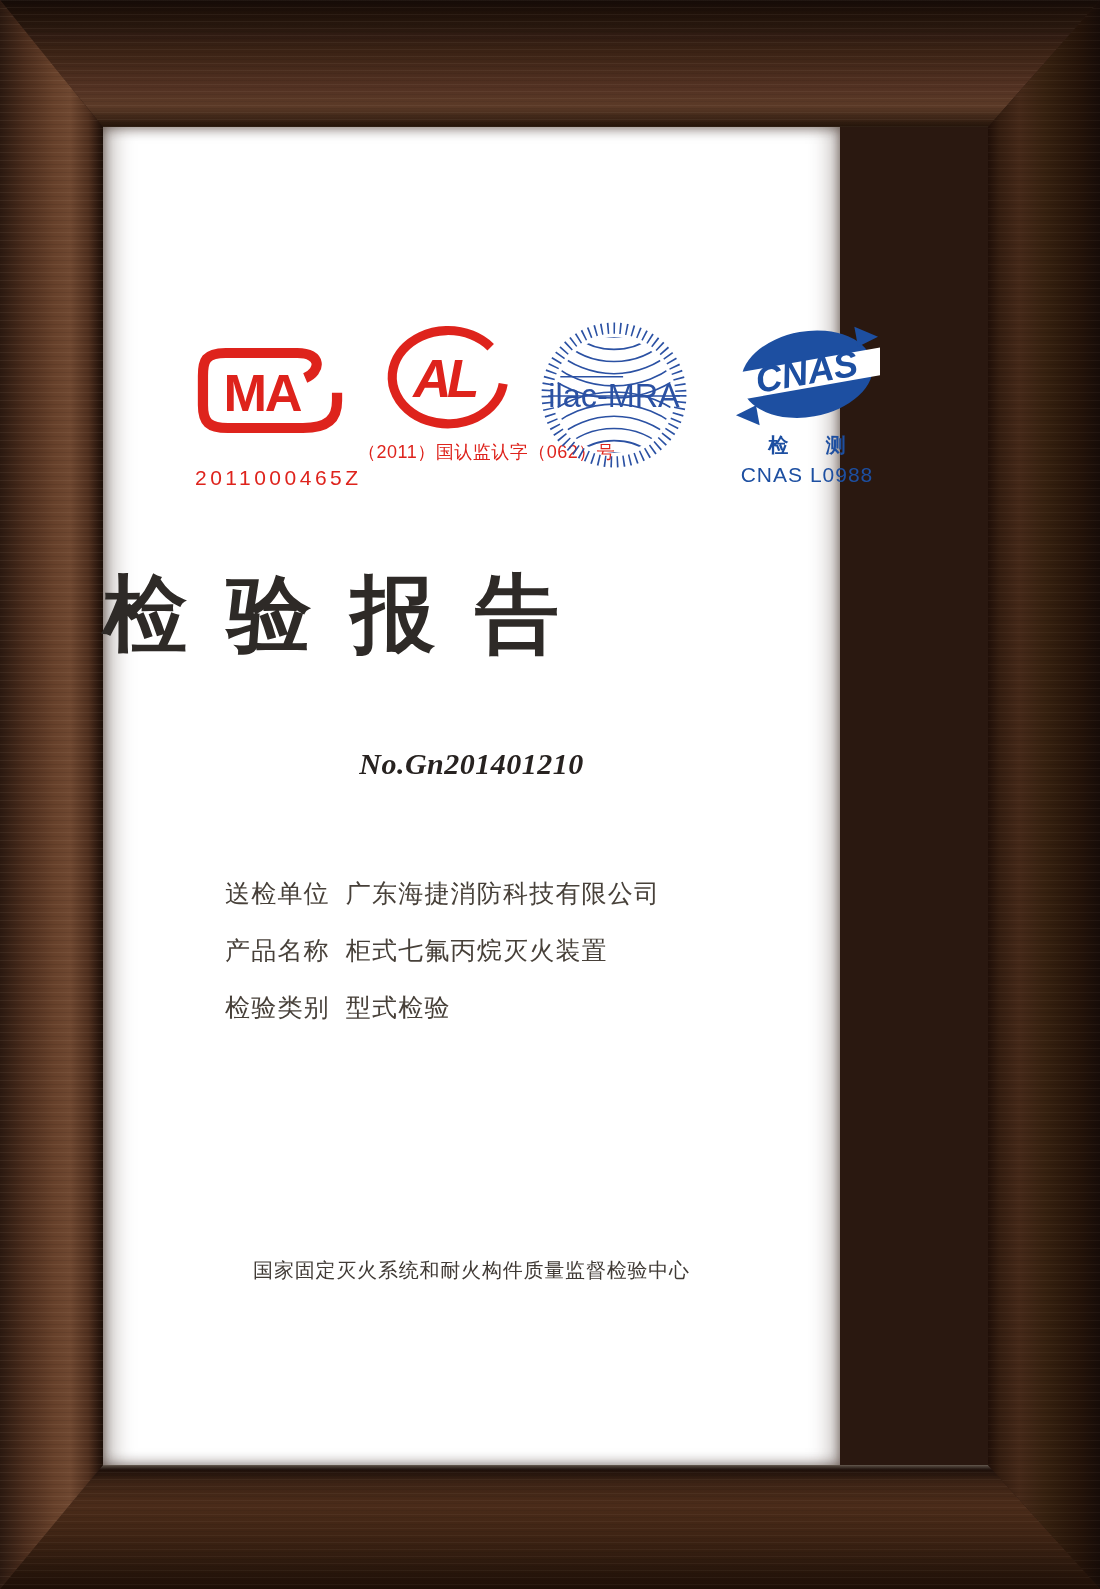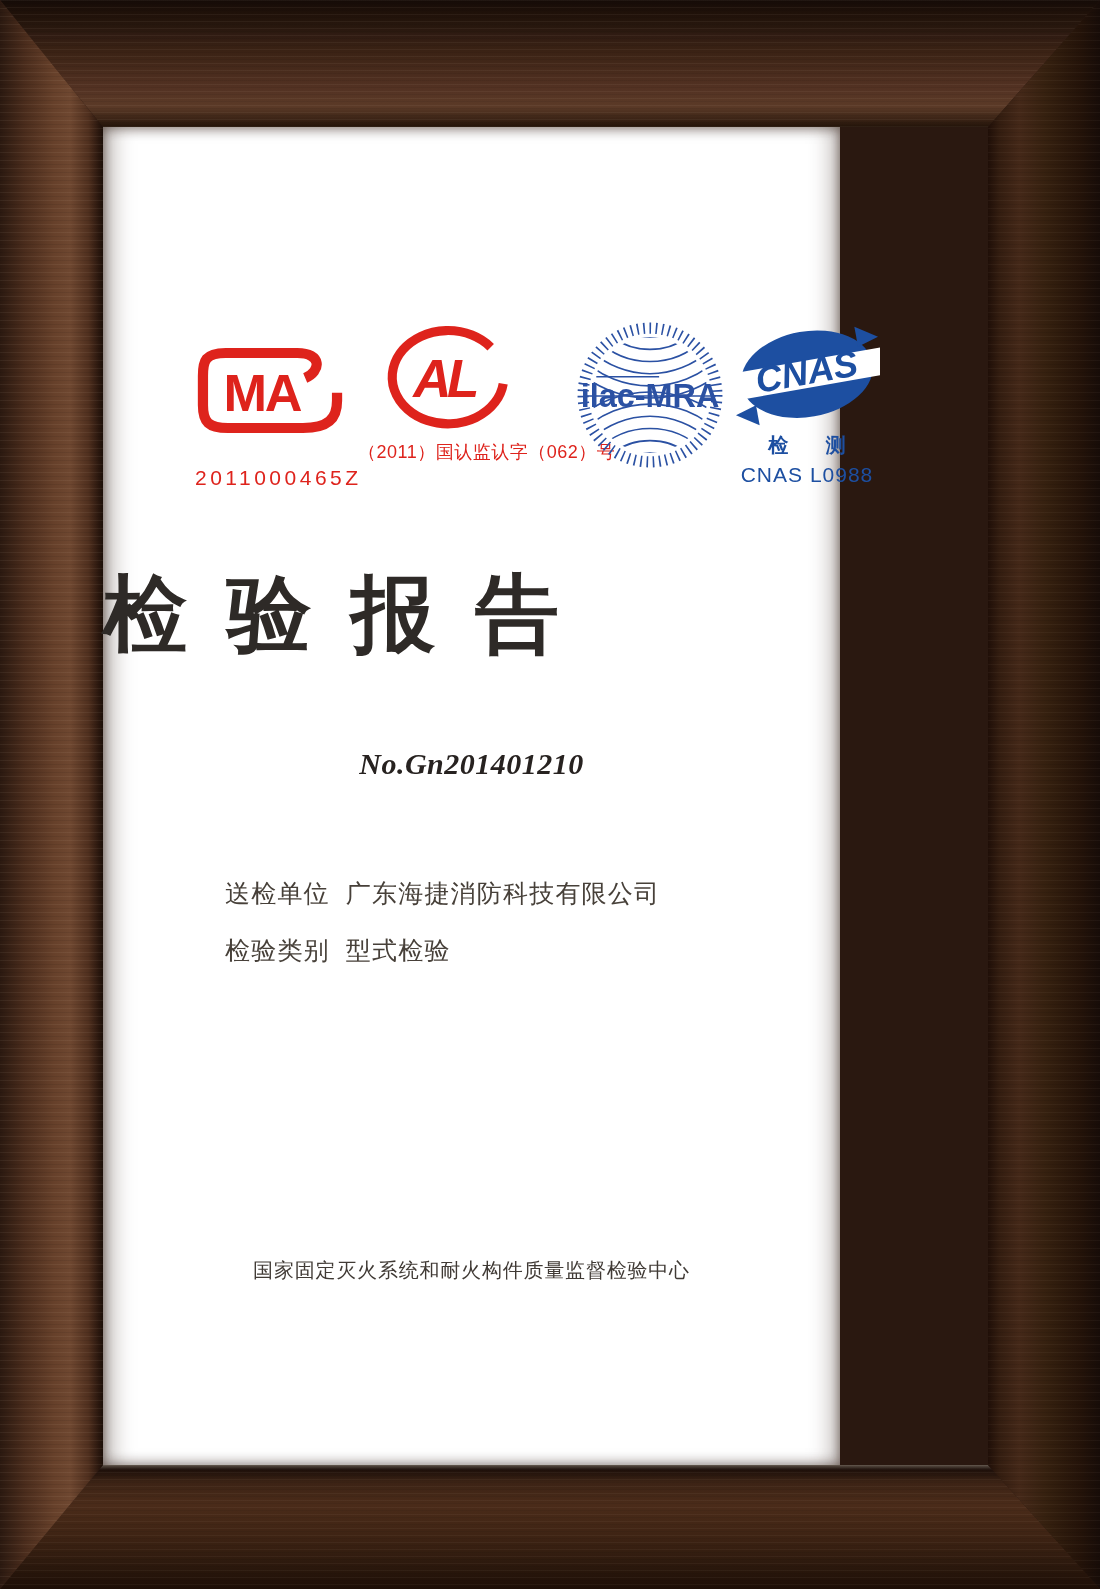--- a/index.html
+++ b/index.html
@@ -50,21 +50,21 @@
       inset 18px 0 26px -14px rgba(40,20,10,.50),
       inset -18px 0 26px -14px rgba(40,20,10,.45);
   }
   
   .mark{position:absolute;text-align:center;}
   .mark svg{display:block;margin:0 auto;}
   .mark-cma{left:92px;top:211px;width:150px;}
   .cma-number{margin-top:23px;font-size:21px;letter-spacing:3.5px;color:#de231c;white-space:nowrap;}
   .mark-cal{left:255px;top:197px;width:180px;}
   .cal-caption{margin-top:6px;font-size:18px;letter-spacing:0.5px;color:#de231c;white-space:nowrap;}
-  .mark-ilac{left:471px;top:192px;width:152px;font-weight:bold;}
+  .mark-ilac{left:435px;top:192px;width:152px;}
   .mark-cnas{left:624px;top:198px;width:160px;}
   .cnas-cn{margin-top:5px;font-size:20px;font-weight:bold;letter-spacing:16px;padding-left:16px;color:#1d4fa1;white-space:nowrap;}
   .cnas-code{margin-top:4px;font-size:21px;font-weight:normal;letter-spacing:1px;color:#1d4fa1;white-space:nowrap;}
   
   .title{
     position:absolute;left:0;top:440px;width:100%;
     text-align:left;font-size:84px;font-weight:800;color:#2e2a27;
     letter-spacing:40px;line-height:1.12;white-space:nowrap;
   }
   .report-no{
@@ -153,20 +153,24 @@
     <div class="title">检验报告</div>
 
     <div class="report-no">No.Gn201401210</div>
 
     <div class="fields">
       <div class="field-row">
         <span class="field-label">送检单位</span>
         <span class="field-value">广东海捷消防科技有限公司</span>
       </div>
       <div class="field-row">
+        <span class="field-label">产品名称</span>
+        <span class="field-value">柜式七氟丙烷灭火装置</span>
+      </div>
+      <div class="field-row">
         <span class="field-label">检验类别</span>
         <span class="field-value">型式检验</span>
       </div>
     </div>
 
     <div class="issuer">国家固定灭火系统和耐火构件质量监督检验中心</div>
 
   </div>
 </div>
 

